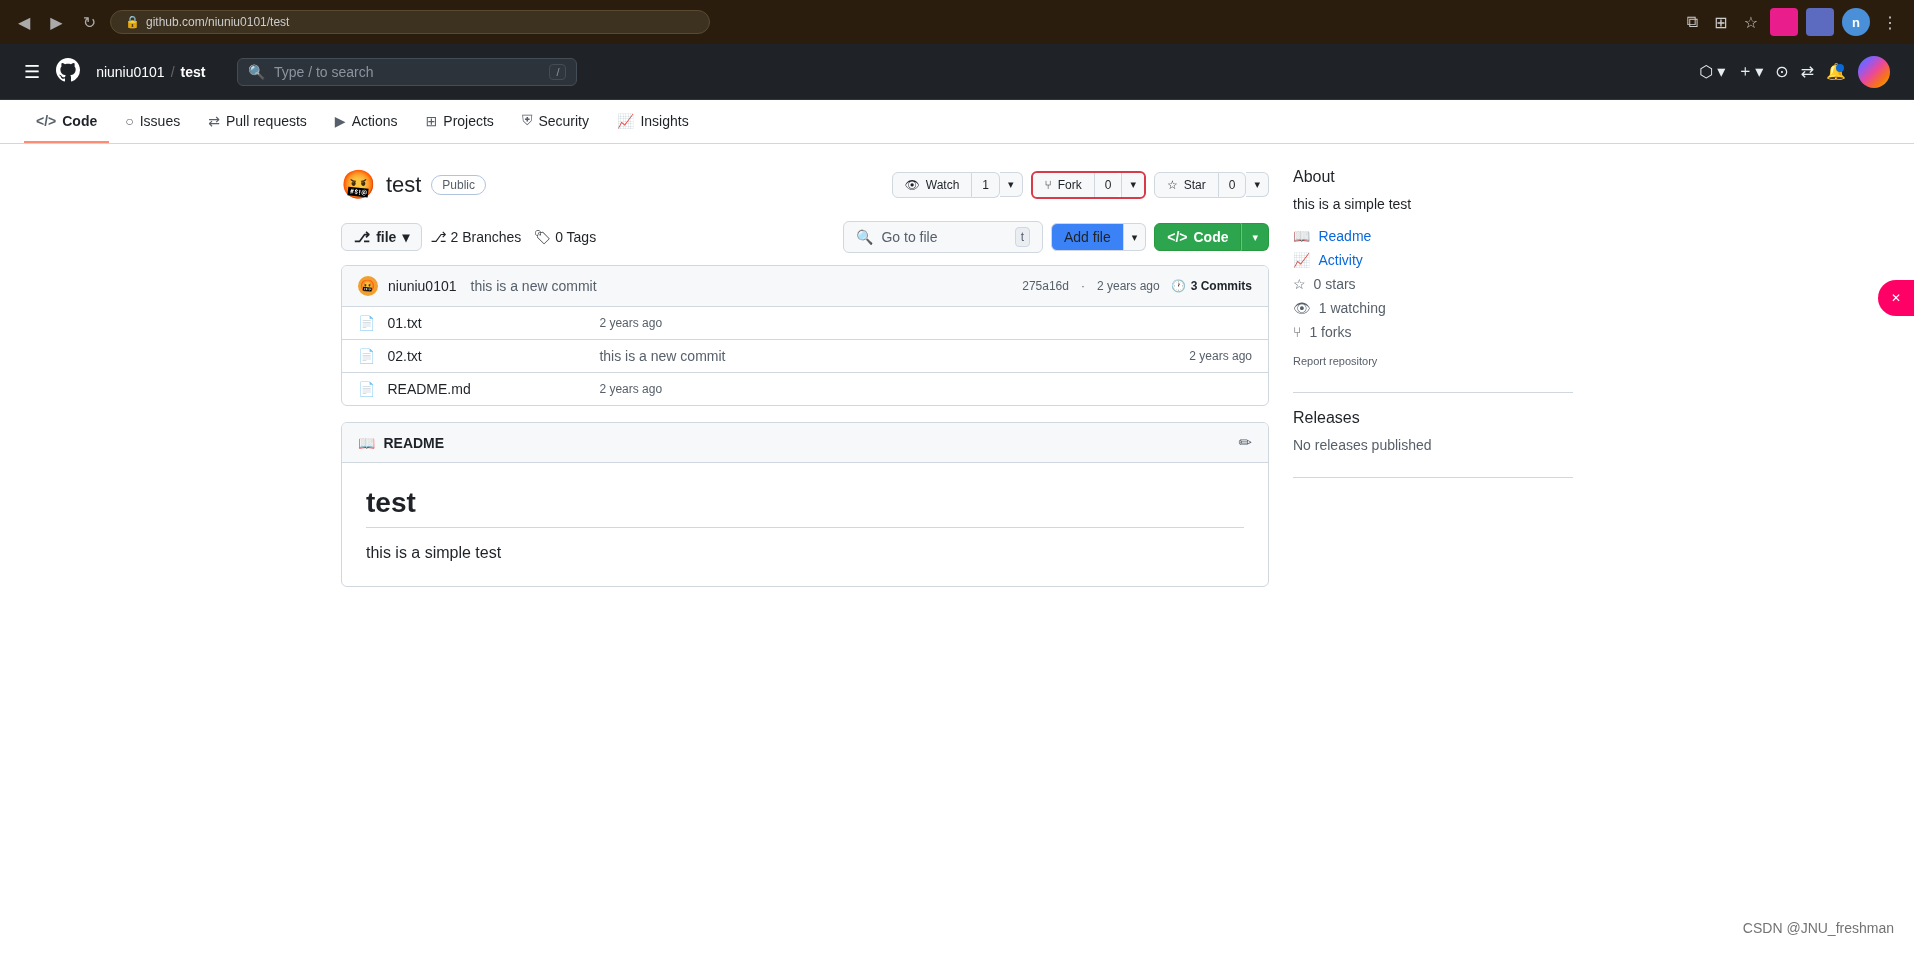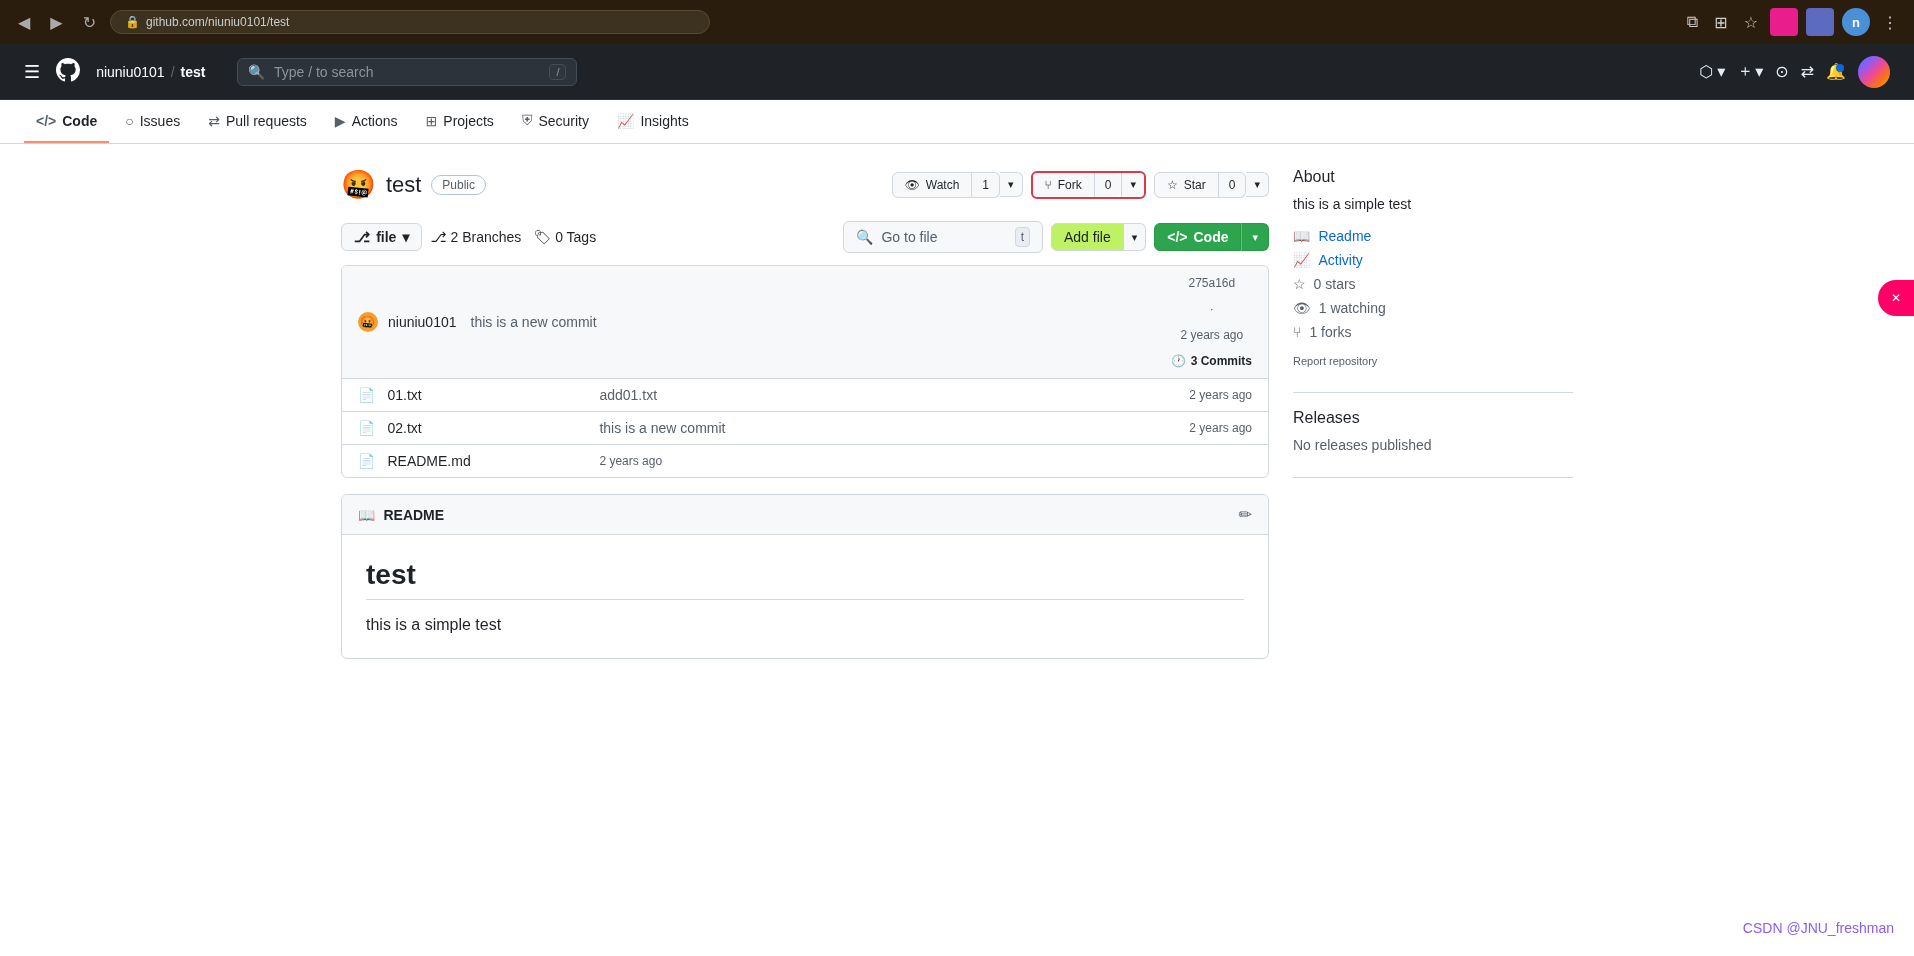--- a/index.html
+++ b/index.html
@@ -305,21 +305,21 @@
     .go-to-file-shortcut {
       margin-left: auto;
       background: #eaeef2;
       border: 1px solid #d0d7de;
       border-radius: 4px;
       padding: 2px 5px;
       font-size: 12px;
       color: #57606a;
     }
     .add-file-btn {
-      background: #bef264;
+      background: #3b82f6;
       border: 1px solid #d0d7de;
       border-radius: 6px 0 0 6px;
       padding: 5px 12px;
       font-size: 14px;
       cursor: pointer;
       display: flex;
       align-items: center;
       gap: 6px;
       color: #1f2328;
     }
@@ -387,21 +387,20 @@
       color: #1f2328;
       font-weight: 500;
     }
     .commit-time-info {
       margin-left: auto;
       display: flex;
       align-items: center;
       gap: 12px;
       font-size: 12px;
       color: #57606a;
-      flex-direction: column;
     }
     .commits-link {
       display: flex;
       align-items: center;
       gap: 4px;
       color: #1f2328;
       text-decoration: none;
       font-weight: 600;
     }
     .file-row {
@@ -493,21 +492,21 @@
       color: #57606a;
       cursor: pointer;
     }
 
     
     .watermark {
       position: fixed;
       bottom: 20px;
       right: 20px;
       font-size: 14px;
-      color: #8b5cf6;
+      color: #737373;
     }
 
     .dot-badge {
       width: 8px;
       height: 8px;
       border-radius: 50%;
       background: #0969da;
       position: absolute;
       top: 2px;
       right: 2px;
@@ -702,21 +701,20 @@
           <a href="#" class="commits-link">
             <span>🕐</span>
             <span>3 Commits</span>
           </a>
         </div>
       </div>
 
       <div class="file-row">
         <span class="file-icon">📄</span>
         <span class="file-name"><a href="#">01.txt</a></span>
-        <span class="file-commit-msg">add01.txt</span>
         <span class="file-time">2 years ago</span>
       </div>
       <div class="file-row">
         <span class="file-icon">📄</span>
         <span class="file-name"><a href="#">02.txt</a></span>
         <span class="file-commit-msg">this is a new commit</span>
         <span class="file-time">2 years ago</span>
       </div>
       <div class="file-row">
         <span class="file-icon">📄</span>

